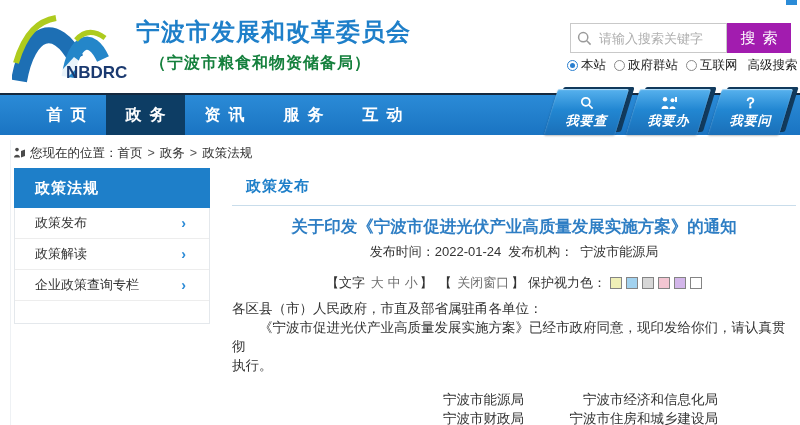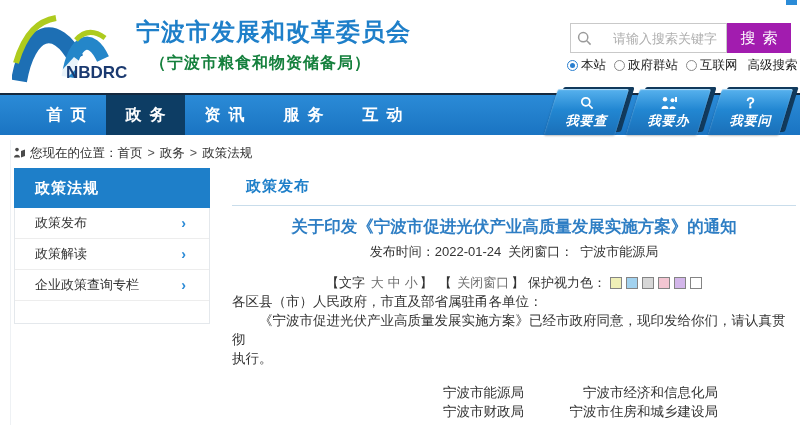--- a/index.html
+++ b/index.html
@@ -6,21 +6,21 @@
   html,body { margin:0; padding:0; }
   body {
     width:800px; height:425px; position:relative; overflow:hidden;
     background:#fff; font-family:"Liberation Sans","DejaVu Sans",sans-serif; color:#333;
   }
   
   .corner-mark { position:absolute; top:0; right:3px; width:11px; height:5px; background:#2b8bd7; }
   .logo { position:absolute; left:12px; top:5px; width:120px; height:80px; cursor:pointer; }
   .site-title { position:absolute; left:136px; top:16px; font-size:24px; font-weight:bold; color:#1e7fc9; letter-spacing:1px; white-space:nowrap; }
   .site-subtitle { position:absolute; left:150px; top:53px; font-size:16px; font-weight:bold; color:#15803d; letter-spacing:1px; white-space:nowrap; }
-  .search-box { position:absolute; left:570px; top:23px; width:157px; height:30px; border:1px solid #c9c9c9; background:#fff; display:flex; align-items:center; padding:0 6px; gap:19px; }
+  .search-box { position:absolute; left:570px; top:23px; width:157px; height:30px; border:1px solid #c9c9c9; background:#fff; display:flex; align-items:center; padding:0 6px; gap:5px; }
   .search-box input { flex:1; min-width:0; border:none; outline:none; font-size:13px; color:#333; font-family:inherit; }
   .search-box input::placeholder { color:#aeaeae; }
   .search-btn { position:absolute; left:727px; top:23px; width:64px; height:30px; background:#a21caf; color:#fff; border:none; font-size:15px; letter-spacing:7px; text-indent:7px; display:flex; align-items:center; justify-content:center; cursor:pointer; font-family:inherit; }
   .scope-row { position:absolute; left:567px; top:57px; height:16px; display:flex; align-items:center; font-size:12.5px; color:#1a1a1a; white-space:nowrap; }
   .radio { width:11px; height:11px; border:1px solid #8a8a8a; border-radius:50%; margin-right:3px; position:relative; flex:0 0 auto; cursor:pointer; background:#fff; }
   .radio.selected { border-color:#2a7fd0; }
   .radio.selected::after { content:""; position:absolute; left:2px; top:2px; width:5px; height:5px; border-radius:50%; background:#2a7fd0; }
   .scope-label { margin-right:8px; cursor:pointer; }
   .advanced-link { margin-left:2px; cursor:pointer; color:#1a1a1a; text-decoration:none;text-align:right; }
   
@@ -52,21 +52,21 @@
   .section-title { margin:0; padding:9px 0 0 14px; height:29px; color:#1e7fc9; font-size:15px; font-weight:bold; letter-spacing:1px; }
   .section-divider { margin-top:8px; height:1px; background:#c9ddeb; }
   .article-title { margin:9px 0 0; text-align:center; color:#2e7ec4; font-size:16.5px; font-weight:bold; line-height:22px; }
   .meta-line { text-align:center; font-size:13px; color:#333; line-height:18px; }
   .meta-line.first { margin-top:6px; }
   .meta-gap { display:inline-block; width:7px; }
   .tools-line { text-align:center; font-size:13px; color:#333; line-height:18px; margin-top:13px; white-space:nowrap; }
   .size-link, .close-link { color:#6e6e6e; text-decoration:none; cursor:pointer; margin:0 2px; }
   .bracket-gap { display:inline-block; width:6px; }
   .swatch { display:inline-block; width:12px; height:12px; border:1px solid #848484; margin-left:4px; vertical-align:-2px; cursor:pointer; }
-  .article-body { margin-top:0; font-size:13.5px; line-height:19px; color:#333; }
+  .article-body { margin-top:7px; font-size:13.5px; line-height:19px; color:#333; }
   .article-body p { margin:0; }
   .signatures { margin-top:16px; padding-right:78px; font-size:13.5px; color:#333; line-height:18.5px; }
   .sig-row { display:flex; justify-content:flex-end; }
   .sig-left { min-width:100px; text-align:right; margin-right:34px; white-space:nowrap; }
   .sig-right { min-width:160px; text-align:right; white-space:nowrap; }
 </style>
 </head>
 <body>
 
 <div class="corner-mark"></div>
@@ -189,21 +189,21 @@
   </div>
 </div>
 
 <div class="main">
   <h2 class="section-title">政策发布</h2>
   <div class="section-divider"></div>
 
   <h1 class="article-title">关于印发《宁波市促进光伏产业高质量发展实施方案》的通知</h1>
 
   <div class="meta-line first">
-    <span>发布时间：</span><span>2022-01-24</span><span class="meta-gap"></span><span>关闭窗口：</span><span class="meta-gap"></span><span>宁波市能源局</span>
+    <span>发布时间：</span><span>2022-01-24</span><span class="meta-gap"></span><span>发布机构：</span><span class="meta-gap"></span><span>宁波市能源局</span>
   </div>
 
   <div class="tools-line">
     <span>【文字</span>
     <a class="size-link">大</a><a class="size-link">中</a><a class="size-link">小</a><span>】</span><span class="bracket-gap"></span><span>【</span>
     <a class="close-link">关闭窗口</a><span>】</span>
     <span>保护视力色：</span><span class="swatch" style="background-color: rgb(239, 239, 183);"></span><span class="swatch" style="background-color: rgb(162, 210, 239);"></span><span class="swatch" style="background-color: rgb(215, 215, 215);"></span><span class="swatch" style="background-color: rgb(243, 198, 210);"></span><span class="swatch" style="background-color: rgb(211, 182, 234);"></span><span class="swatch" style="background-color: rgb(255, 255, 255);"></span>
   </div>
 
   <div class="article-body">

